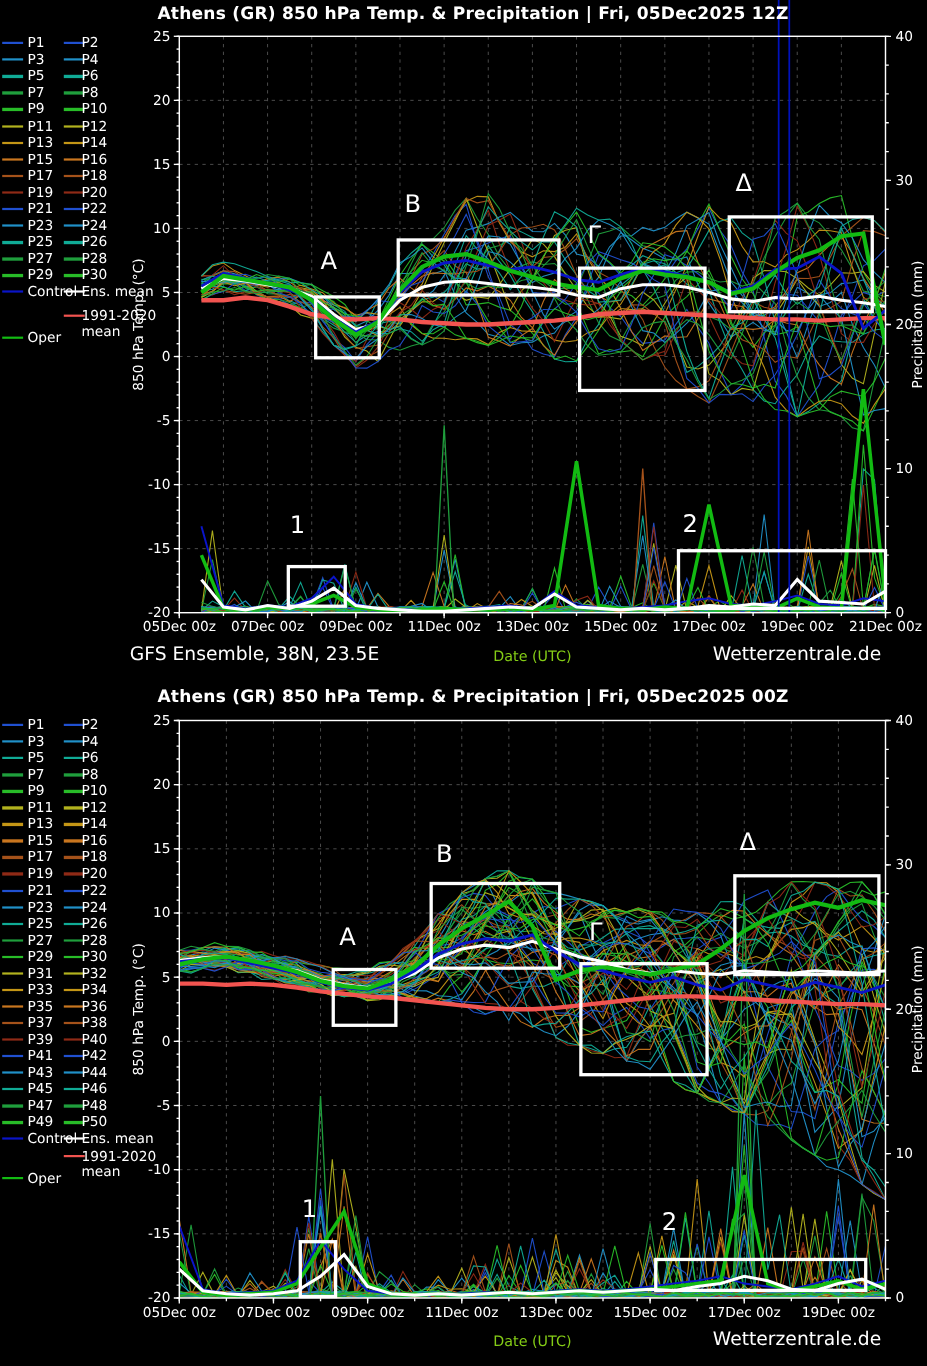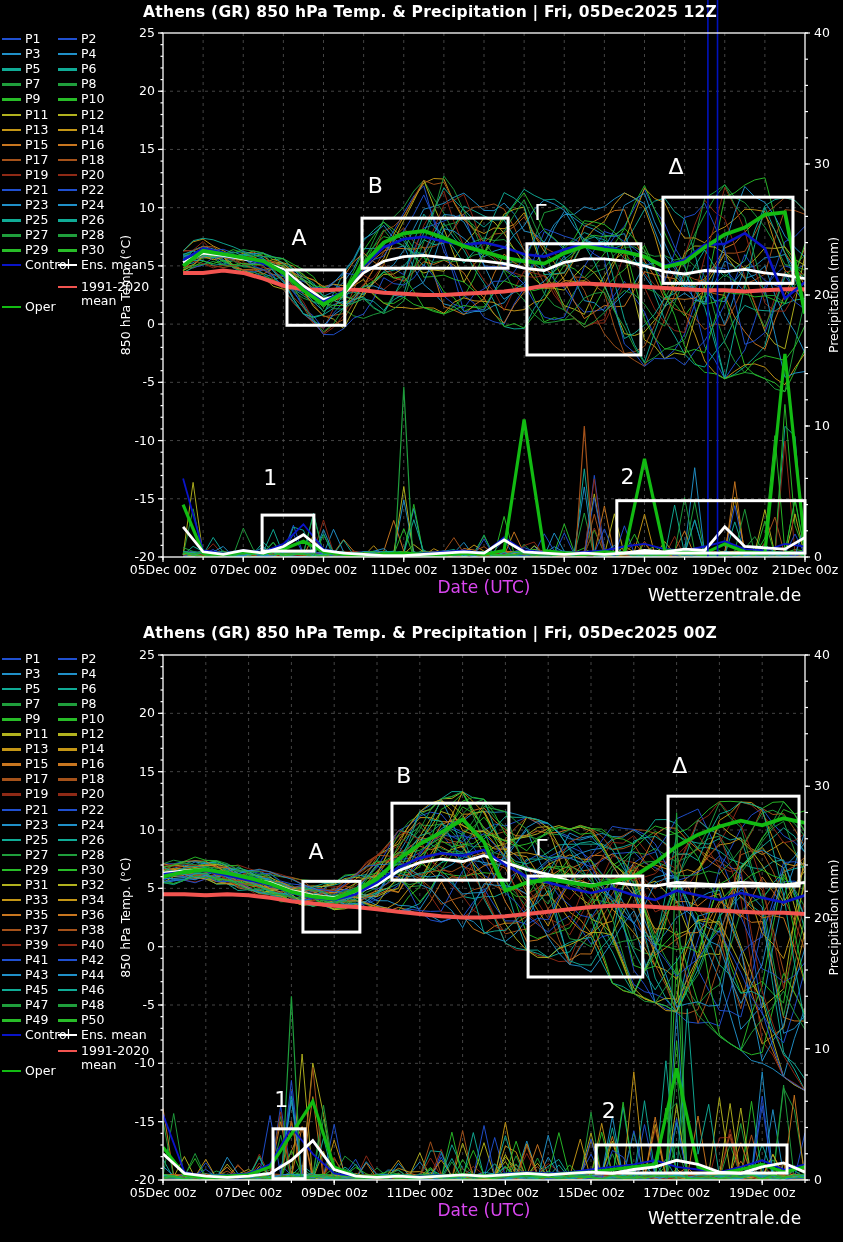--- a/index.html
+++ b/index.html
@@ -9,24 +9,24 @@
   .panel-title{position:absolute;left:15px;top:3px;width:830px;text-align:center;
        color:#fff;font-size:15.5px;font-weight:bold;letter-spacing:0.2px;z-index:3;}
   .chart-svg{position:absolute;left:0;top:0;z-index:1;}
   .legend{position:absolute;left:2px;top:0;width:165px;height:560px;z-index:2;font-size:12.5px;color:#fff;}
   .lrow{position:absolute;left:0;height:15px;white-space:nowrap;}
   .sw{position:absolute;top:6px;width:19px;height:2.4px;display:inline-block;}
   .sw.c1{left:0;}
   .sw.c2{left:56px;}
   .ltxt{position:absolute;top:0;line-height:14px;}
   .ltxt.t1{left:23px;}
-  .ltxt.t2{left:79px;}
+  .ltxt.t2{left:72px;}
   .two-line{line-height:14px;}
   .x-axis-title{position:absolute;left:163px;width:642px;text-align:center;
-       color:#d946ef;font-size:17px;z-index:2;}
+       color:#84cc16;font-size:13px;z-index:2;margin-top:13px;}
   .caption{position:absolute;color:#fff;font-size:17px;z-index:2;}
   .caption.left{left:118px;}
   .caption.right{left:648px;}
 </style>
 </head>
 <body>
 
 <div class="panel" id="panel0" style="top:0;">
   <div class="panel-title">Athens  (GR)  850 hPa Temp. &amp; Precipitation | Fri, 05Dec2025 12Z</div>
   <svg class="chart-svg" id="svg0" width="843" height="621">
@@ -393,20 +393,21 @@
       <div class="lrow" style="top: 280px;">
         <span class="sw c2" style="background: rgb(242, 84, 80);"></span>
         <span class="ltxt t2 two-line">1991-2020<br>mean</span>
       </div>
       <div class="lrow" style="top: 300px;">
         <span class="sw c1" style="background: rgb(18, 187, 18);"></span>
         <span class="ltxt t1">Oper</span>
       </div>
     </div>
   <div class="x-axis-title" style="top:577px;">Date (UTC)</div>
+  <div class="caption left" style="top:585px;">GFS Ensemble, 38N, 23.5E</div>
   <div class="caption right" style="top:585px;">Wetterzentrale.de</div>
 </div>
 
 <div class="panel" id="panel1" style="top:621px;">
   <div class="panel-title">Athens  (GR)  850 hPa Temp. &amp; Precipitation | Fri, 05Dec2025 00Z</div>
   <svg class="chart-svg" id="svg1" width="843" height="621">
       <defs>
         <clipPath id="svg1-clip">
           <rect x="163" y="34" width="642" height="525"></rect>
         </clipPath>

